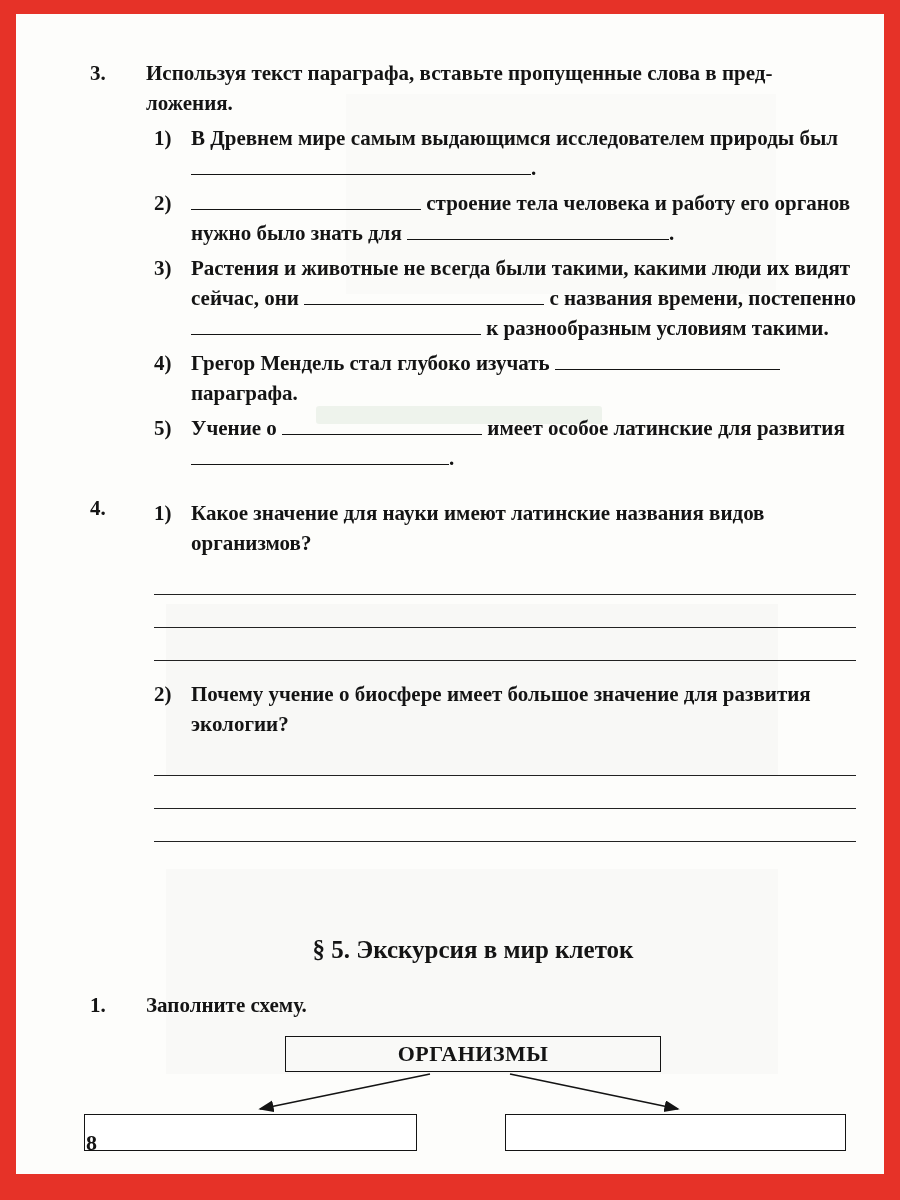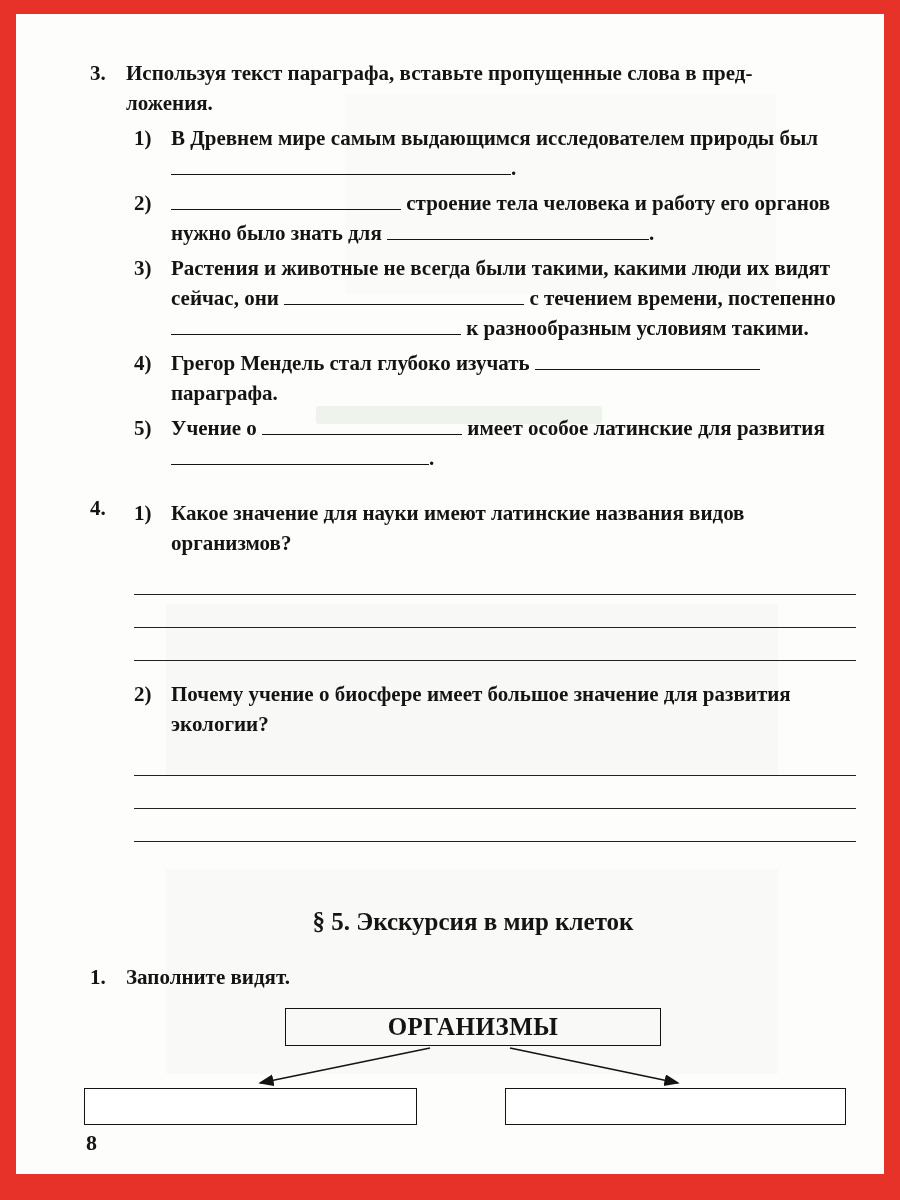--- a/index.html
+++ b/index.html
@@ -20,21 +20,21 @@
   }
   .ghost { position:absolute; pointer-events:none; }
   .g1 { left:150px; top:590px; width:612px; height:172px; background:rgba(80,100,80,0.03); }
   .g2 { left:150px; top:855px; width:612px; height:205px; background:rgba(80,100,80,0.025); }
   .g3 { left:300px; top:392px; width:286px; height:18px; background:rgba(110,160,110,0.10); border-radius:3px; }
   .g4 { left:330px; top:80px;  width:430px; height:200px; background:rgba(80,100,80,0.018); }
   .content { position:relative; }
 
   .task { display:flex; font-size:21px; line-height:30px; font-weight:bold; }
   .task-num { width:36px; flex:none; }
-  .task-body { flex:1; }
+  .task-body { flex:1;margin-left:20px; }
   .mb20 { margin-bottom:20px; }
   .mb8  { margin-bottom:8px; }
 
   .sub { display:flex; margin-top:5px; padding-left:8px; }
   .sub-num { width:37px; flex:none; }
   .sub-body { flex:1; }
 
   .blank {
     display:inline-block;
     border-bottom:1.4px solid #141414;
@@ -45,30 +45,30 @@
   .w240{width:240px} .w290{width:290px} .w225{width:225px}
   .w200{width:200px} .w258{width:258px}
 
   .answer-lines { margin:4px 0 18px 8px; }
   .answer-line { height:33px; border-bottom:1.4px solid #222; }
 
   .section-heading {
     text-align:center;
     font-size:25px;
     font-weight:bold;
-    margin-top:48px;
+    margin-top:76px;
   }
   .task1 { margin-top:26px; }
 
   .diagram { margin-top:16px; }
   .org-box {
     width:376px; margin:0 auto;
     border:1.6px solid #141414;
     text-align:center;
-    font-size:25px; font-weight:bold;
+    font-size:22px; font-weight:bold;
     padding:4px 0;
     letter-spacing:0.5px;
   }
   .arrows { display:block; width:766px; height:42px; }
   .boxes-row { display:flex; justify-content:space-between; }
   .empty-box { height:37px; border:1.6px solid #141414; background:#fff; }
   .empty-box.left  { width:43.5%; margin-left:-6px; }
   .empty-box.right { width:44.5%; margin-right:10px; }
 
   .page-num {
@@ -111,21 +111,21 @@
             <span>строение тела человека и работу его органов нужно было знать для</span>
             <span class="blank w262"></span><span>.</span>
           </div>
         </div>
 
         <div class="sub">
           <span class="sub-num">3)</span>
           <div class="sub-body">
             <span>Растения и животные не всегда были такими, какими люди их видят сейчас, они</span>
             <span class="blank w240"></span>
-            <span>с течением времени, постепенно</span>
+            <span>с названия времени, постепенно</span>
             <span class="blank w290"></span>
             <span>к разнообразным условиям такими.</span>
           </div>
         </div>
 
         <div class="sub">
           <span class="sub-num">4)</span>
           <div class="sub-body">
             <span>Грегор Мендель стал глубоко изучать</span>
             <span class="blank w225"></span>
@@ -168,21 +168,21 @@
           <div class="answer-line"></div>
           <div class="answer-line"></div>
         </div>
       </div>
     </div>
 
     <div class="section-heading">§ 5. Экскурсия в мир клеток</div>
 
     <div class="task task1">
       <div class="task-num">1.</div>
-      <div class="task-body">Заполните видят.</div>
+      <div class="task-body">Заполните схему.</div>
     </div>
 
     <div class="diagram">
       <div class="org-box">
         <span>ОРГАНИЗМЫ</span>
       </div>
       <svg class="arrows" viewBox="0 0 766 42" xmlns="http://www.w3.org/2000/svg">
         <defs>
           <marker id="ah" markerWidth="10" markerHeight="8" refX="8" refY="3.5" orient="auto">
             <path d="M0,0 L9,3.5 L0,7 Z" fill="#141414"></path>

